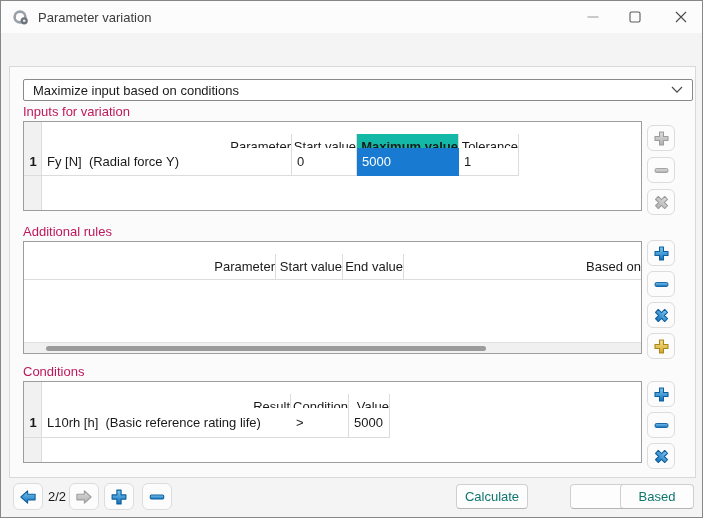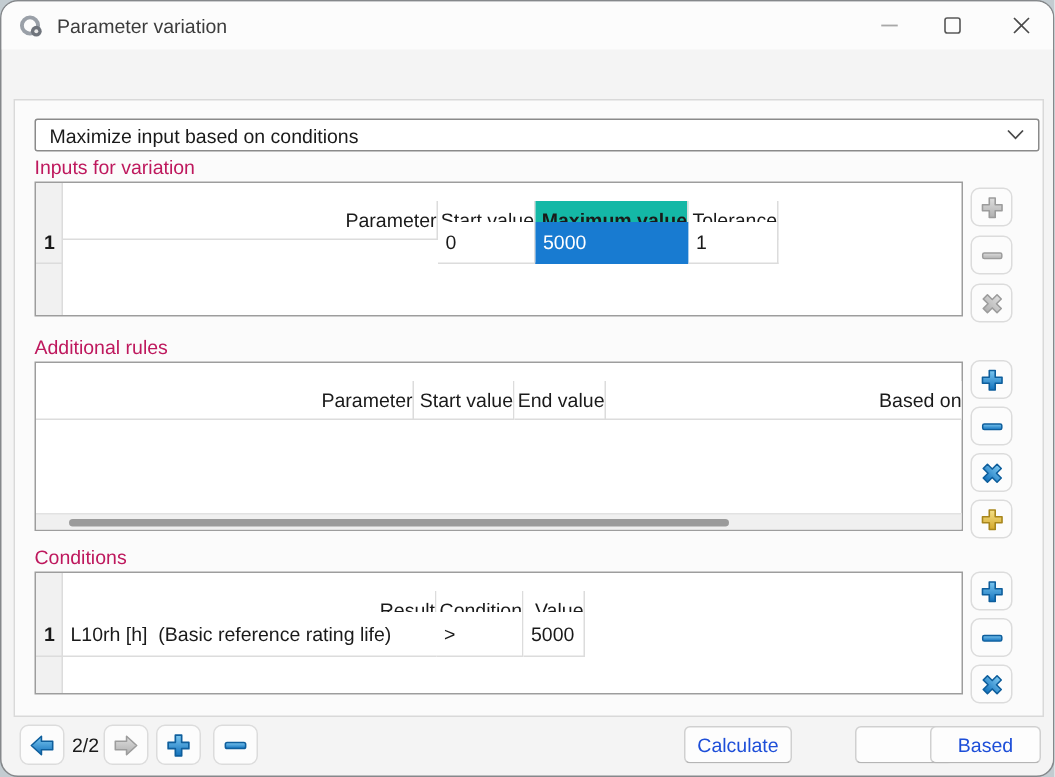--- a/index.html
+++ b/index.html
@@ -4,21 +4,21 @@
 <style>
   * { box-sizing: border-box; margin: 0; padding: 0; }
   body {
     background: #c3ccd1;
     font-family: "Liberation Sans", sans-serif;
     width: 703px; height: 518px;
   }
   .win {
     position: relative; width: 703px; height: 518px;
     background: #f4f4f4;
-    border: 1px solid #85888b; border-radius: 12px;
+    border: 1px solid #85888b; border-radius: 0;
     overflow: hidden; font-size: 13px; color: #1a1a1a;
   }
   
   .titlebar {
     position: absolute; top: 0; left: 0; right: 0; height: 32px;
     background: #fcfcfc; display: flex; align-items: center; padding-left: 11px;
   }
   .titlebar .ttl { margin-left: 9px; color: #3c3c3c; font-size: 13px; }
   .wc { position: absolute; top: 0; width: 44px; height: 31px;
         display: flex; align-items: center; justify-content: center;
@@ -91,21 +91,21 @@
   
   .fbtn { position: absolute; top: 482px; width: 30px; height: 27px;
           border: 1px solid #dcdcdc; border-radius: 6px; background: #fcfcfc;
           display: flex; align-items: center; justify-content: center; z-index: 2; }
   .fbtn svg { width: 18px; height: 18px; display: block; }
   #nav-prev{left:12px}#nav-next{left:68px}#nav-add{left:103px}#nav-rem{left:141px}
   .pager { position: absolute; left: 46px; top: 482px; height: 27px;
            line-height: 27px; width: 20px; text-align: center; }
   .pbtn { position: absolute; top: 483px; height: 25px;
           background: #fdfdfd; border: 1px solid #d0d0d0; border-bottom-color: #b5b5b5;
-          border-radius: 4px; font-family: inherit; font-size: 13px; color: #1d4ed8;
+          border-radius: 4px; font-family: inherit; font-size: 13px; color: #0f766e;
           text-align: center; z-index: 2; }
   #btn-calc { left: 455px; width: 72px; }
   #btn-report { left: 569px; width: 66px; padding-left: 48px; }
   #btn-close { left: 619px; width: 74px; }
 </style>
 </head>
 <body>
 
 <svg width="0" height="0" style="position:absolute" aria-hidden="true">
   <defs>
@@ -165,20 +165,21 @@
   </div>
 
   <div class="seclabel" id="lbl-inputs">Inputs for variation</div>
   <div class="tbl" id="tbl1">
     <div class="gut"></div>
     <div class="hc" style="left:18px;width:250px">Parameter</div>
     <div class="hc" style="left:268px;width:65px">Start value</div>
     <div class="hc hl" style="left:333px;width:102px">Maximum value</div>
     <div class="hc" style="left:435px;width:60px">Tolerance</div>
     <div class="rn" style="top:26px">1</div>
+    <div class="dc" style="top:26px;left:18px;width:250px">Fy [N]  (Radial force Y)</div>
     <div class="dc" style="top:26px;left:268px;width:65px">0</div>
     <div class="dc sel" style="top:26px;left:333px;width:102px">5000</div>
     <div class="dc" style="top:26px;left:435px;width:60px">1</div>
   </div>
   <button class="ibtn" id="i1a">
     <svg viewBox="0 0 24 24">
         <use href="#p-plus" fill="url(#gGray)" stroke="#9c9c9c" stroke-width="1.5" stroke-linejoin="round"></use>
       </svg>
   </button>
   <button class="ibtn" id="i1b">

